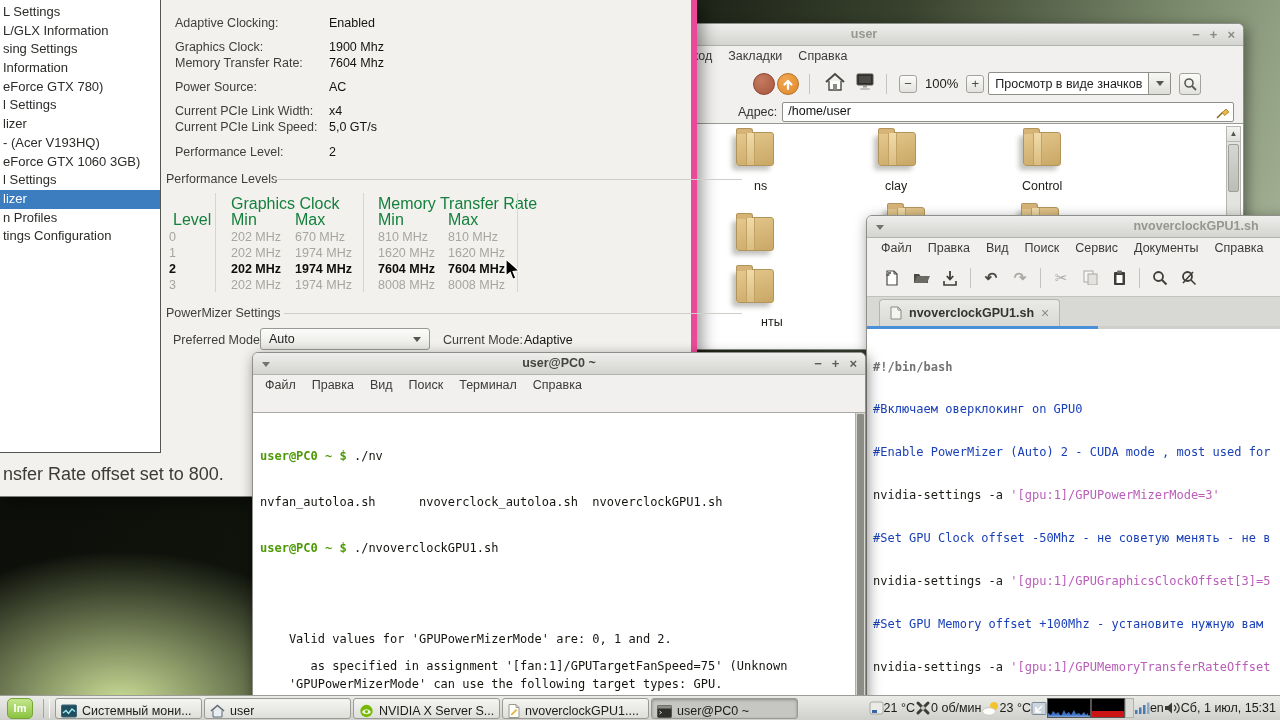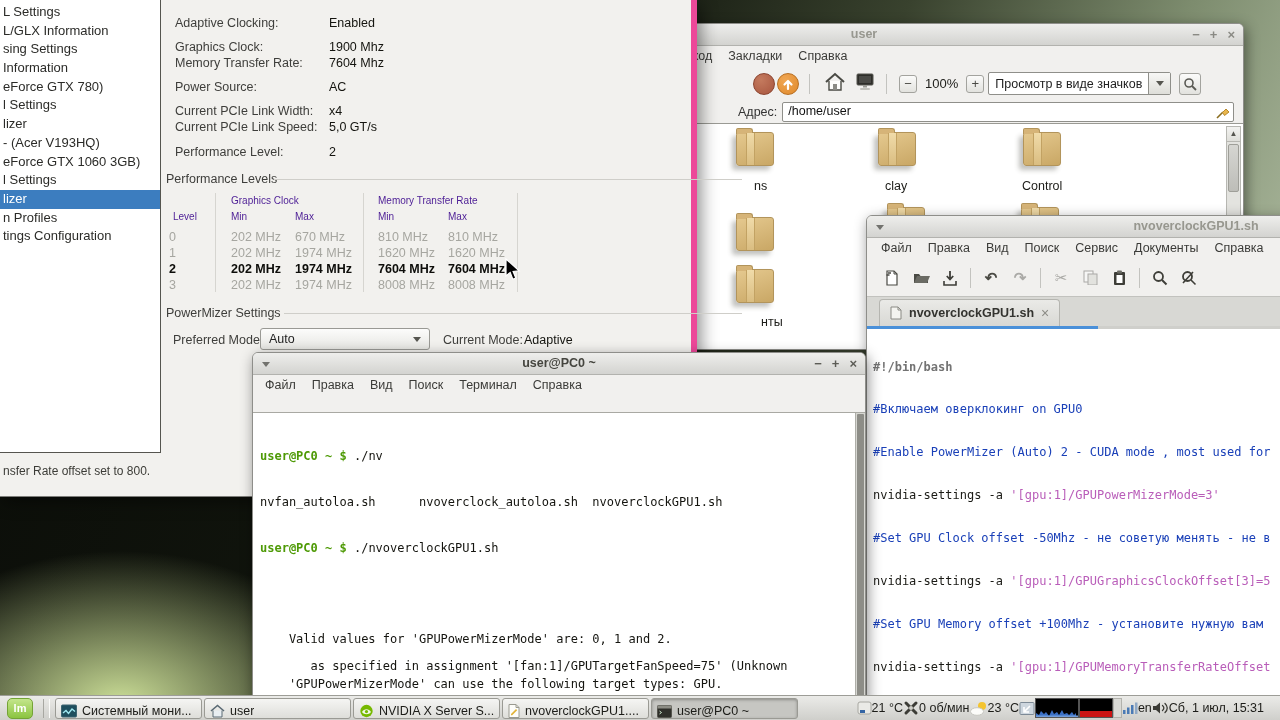--- a/index.html
+++ b/index.html
@@ -26,27 +26,27 @@
   
   #nvidia { position:absolute; left:0; top:0; width:697px; height:497px; background:#f2f1ee; border-right:6px solid #ec4899; border-bottom:1px solid #7e7e7a; box-shadow:4px 5px 16px rgba(0,0,0,.45); z-index:2; }
   #nv-sidebar { position:absolute; left:0; top:0; width:161px; height:453px; background:#fff; border-right:1px solid #55554f; border-bottom:1px solid #55554f; padding-top:3px; overflow:hidden; }
   .nv-item { height:18.7px; line-height:18.7px; font-size:13px; color:#2b2b28; padding-left:3px; white-space:nowrap; }
   .nv-item.selected { background:#3c7dbf; color:#fff; }
   #nv-main { position:absolute; left:162px; top:0; width:600px; height:460px; }
   .nv-lab { position:absolute; left:13px; color:#3e3e3b; font-size:12.5px; white-space:nowrap; }
   .nv-val { position:absolute; left:167px; color:#14140f; font-size:12.5px; white-space:nowrap; }
   .nv-frame { position:absolute; font-size:12.5px; color:#3e3e3b; white-space:nowrap; }
   .nv-line { position:absolute; height:1px; background:#cfcec9; }
-  .nv-th { position:absolute; font-size:10px; color:#4c1d95; white-space:nowrap; }
+  .nv-th { position:absolute; font-size:16px; color:#15803d; white-space:nowrap; }
   .nv-cell { position:absolute; font-size:12.5px; color:#a6a6a0; white-space:nowrap; }
   .nv-cell.on { color:#0d0d0a; font-weight:600; }
   .nv-vline { position:absolute; width:1px; background:#d6d5d0; }
   .nv-combo { position:absolute; left:98px; top:328px; width:170px; height:22px; border:1px solid #999994; border-radius:3px; background:linear-gradient(#fcfcfb,#e6e6e2); font-size:12.5px; color:#222; display:flex; align-items:center; padding:0 8px; }
   .nv-combo .arr { margin-left:auto; width:0; height:0; border-left:4px solid transparent; border-right:4px solid transparent; border-top:5px solid #55554f; }
-  #nv-status { position:absolute; left:3px; top:464px; font-size:12px; color:#3c3c37; white-space:nowrap; }
+  #nv-status { position:absolute; left:3px; top:464px; font-size:18px; color:#3c3c37; white-space:nowrap; }
 
   
   #fm { left:484px; top:23px; width:760px; height:327px; z-index:1; }
   .fm-toolbar { height:33px; display:flex; align-items:center; }
   .circle { width:22px; height:22px; border-radius:50%; }
   .tbtn { display:flex; align-items:center; justify-content:center; border:1px solid #a3a39e; border-radius:3px; background:linear-gradient(#fbfbfa,#e2e2de); color:#4a4a45; }
   .vsep { width:1px; height:20px; background:#c3c3bf; }
   .combo { display:flex; align-items:center; height:23px; border:1px solid #8f8f8a; background:#fff; font-size:12.5px; color:#222; border-radius:2px; }
   .combo .txt { padding:0 6px; white-space:nowrap; }
   .combo .arrbtn { width:22px; height:21px; border-left:1px solid #8f8f8a; background:linear-gradient(#f7f7f5,#deded9); display:flex; align-items:center; justify-content:center; }
@@ -90,21 +90,21 @@
   .t-scroll .thumb { position:absolute; left:1px; right:1px; top:1px; bottom:1px; background:#8d8d87; border-radius:1px; }
 
   
   #taskbar { position:absolute; left:0; top:695px; width:1280px; height:25px; background:linear-gradient(#ebebe8,#cfcfcb); border-top:1px solid #9d9d97; z-index:6; display:flex; align-items:center; font-size:12.5px; color:#1c1c18; }
   .mint-btn { width:34px; height:23px; margin-left:3px; display:flex; align-items:center; justify-content:center; }
   .mint-logo { width:26px; height:21px; background:linear-gradient(#c4e68c,#8bc440); border:1px solid #74a336; border-radius:5px; color:#fff; font-weight:bold; font-size:11px; display:flex; align-items:center; justify-content:center; }
   .tb-handle { width:7px; height:19px; margin:0 5px 0 6px; border-left:1px solid #a7a7a1; border-right:1px solid #fbfbf9; }
   .task-btn { width:147px; height:21px; margin-right:2px; border:1px solid #9a9a94; border-radius:3px; background:linear-gradient(#f5f5f3,#dededa); display:flex; align-items:flex-end; gap:5px; padding:0 5px; overflow:hidden; white-space:nowrap; }
   .task-btn.pressed { background:#c6c6c2; box-shadow:inset 0 1px 3px rgba(0,0,0,.3); }
   .task-btn .tlabel { overflow:hidden; white-space:nowrap; }
-  .tray { margin-left:auto; display:flex; align-items:center; gap:0; padding-right:16px; }
+  .tray { margin-left:auto; display:flex; align-items:center; gap:0; padding-right:4px; }
   .tray .txt { white-space:nowrap; }
   .mini-graph { width:44px; height:20px; background:#000; border:1px solid #555; position:relative; overflow:hidden; }
   .mini-graph svg { position:absolute; left:0; bottom:0; }
   .sliver { width:9px; height:20px; background:#dadad6; border:1px solid #b2b2ac; }
 
   .cursor { position:absolute; z-index:9; }
 </style>
 </head>
 <body>
 

